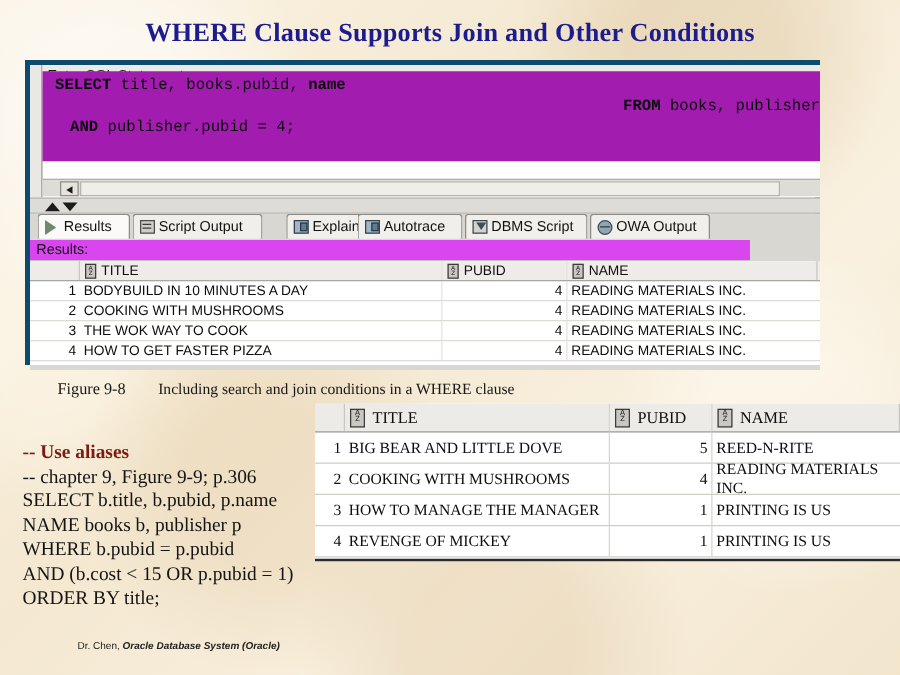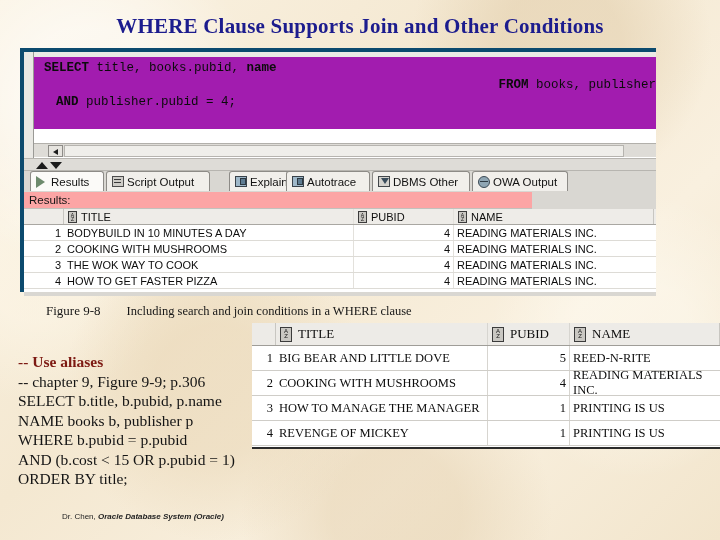--- a/index.html
+++ b/index.html
@@ -87,21 +87,21 @@
   .ic-sheet{width:12px;height:11px;background:#cfcdc8;border:1px solid #4c4c4c;box-sizing:border-box;}
   .ic-sheet::after{content:"";position:absolute;left:2px;top:3px;width:7px;height:1px;background:#3a3a3a;box-shadow:0 3px 0 #3a3a3a;}
   .ic-db{width:12px;height:11px;background:#9fb8c9;border:1px solid #39424a;box-sizing:border-box;}
   .ic-db::after{content:"";position:absolute;left:5px;top:2px;width:6px;height:7px;background:#5e7c92;border:1px solid #2d3942;box-sizing:border-box;}
   .ic-dbms{width:12px;height:11px;background:#d4d2cd;border:1px solid #42464a;box-sizing:border-box;}
   .ic-dbms::after{content:"";position:absolute;left:3px;top:2px;width:0;height:0;border-left:4px solid transparent;border-right:4px solid transparent;border-top:6px solid #3b4d5c;}
   .ic-globe{width:12px;height:12px;border-radius:50%;background:#8fa6b4;border:1px solid #3c4a55;box-sizing:border-box;}
   .ic-globe::after{content:"";position:absolute;left:2px;top:5px;width:8px;height:1px;background:#2f3b44;}
 
   .res-label{
-    position:absolute;left:0;top:140px;width:508px;height:17px;background:#fca5a5;
+    position:absolute;left:0;top:140px;width:576px;height:17px;background:#d946ef;
     border-bottom:1px solid #c3c1bc;
     font-family:"Liberation Sans",sans-serif;font-size:11.5px;color:#141414;
     padding-left:5px;line-height:17px;box-sizing:border-box;
   }
 
   
   .grid{position:absolute;background:#ffffff;font-family:"Liberation Sans",sans-serif;}
   #grid1{left:0;top:157px;width:632px;height:83px;}
   .ghead{display:flex;height:16px;background:#eeece8;border-bottom:1px solid #a9a7a2;box-sizing:border-box;}
   .gh{
@@ -216,21 +216,21 @@
         <div class="tab" style="left: 262px; width: 84px;">
           <span class="ticon">
             <span class="ic-db" style="display: block;"></span>
           </span>
           <span>Autotrace</span>
         </div>
         <div class="tab" style="left: 348px; width: 98px;">
           <span class="ticon">
             <span class="ic-dbms" style="display: block;"></span>
           </span>
-          <span>DBMS Other</span>
+          <span>DBMS Script</span>
         </div>
         <div class="tab" style="left: 448px; width: 96px;">
           <span class="ticon">
             <span class="ic-globe" style="display: block;"></span>
           </span>
           <span>OWA Output</span>
         </div>
       </div>
 
     <div class="res-label">Results:</div>

